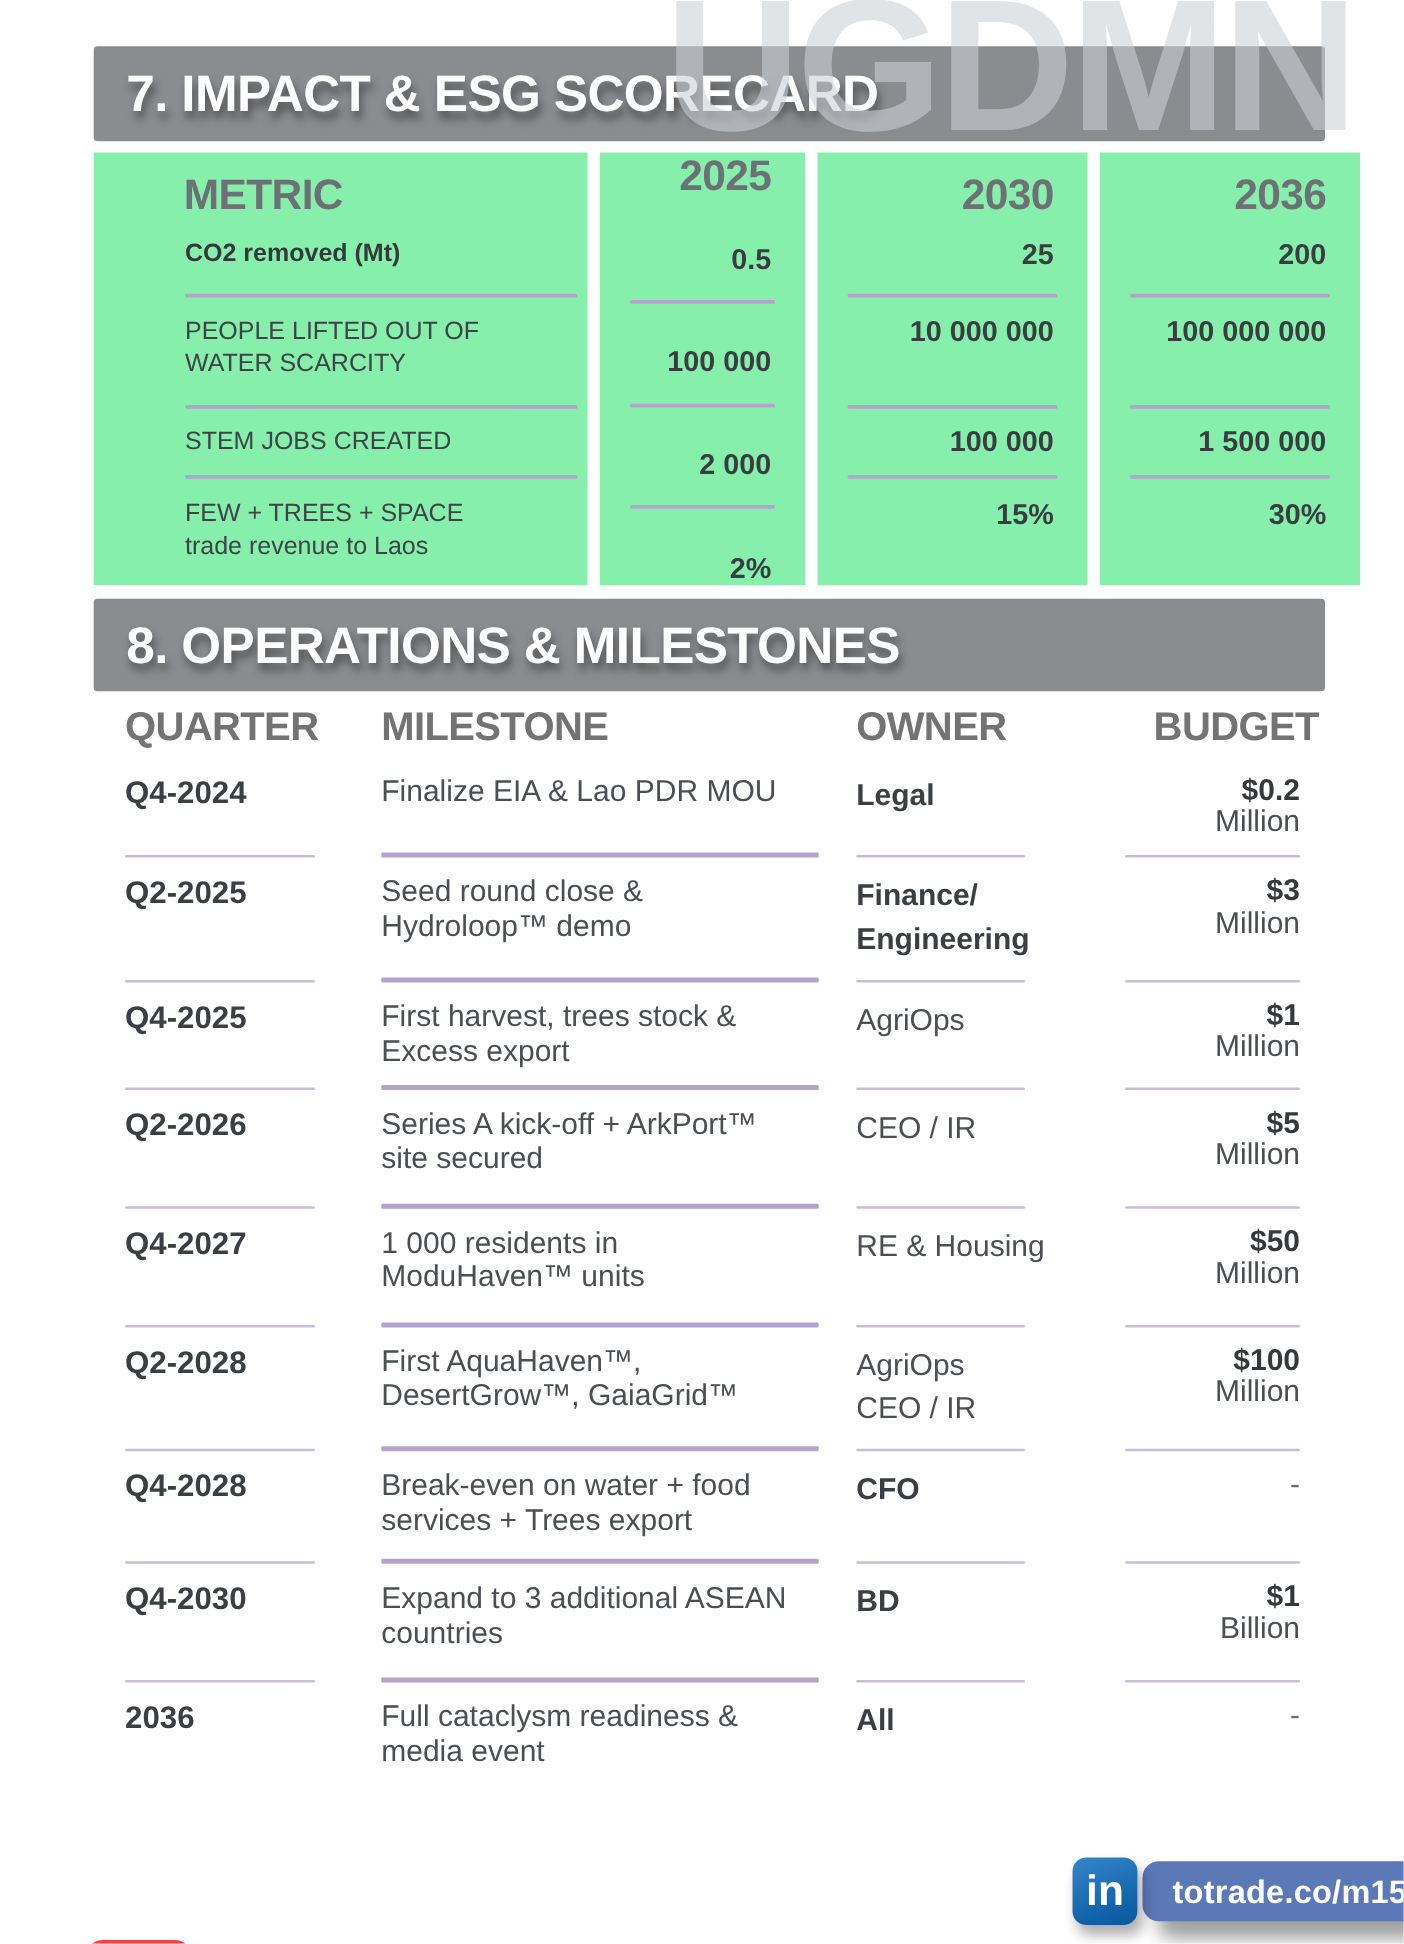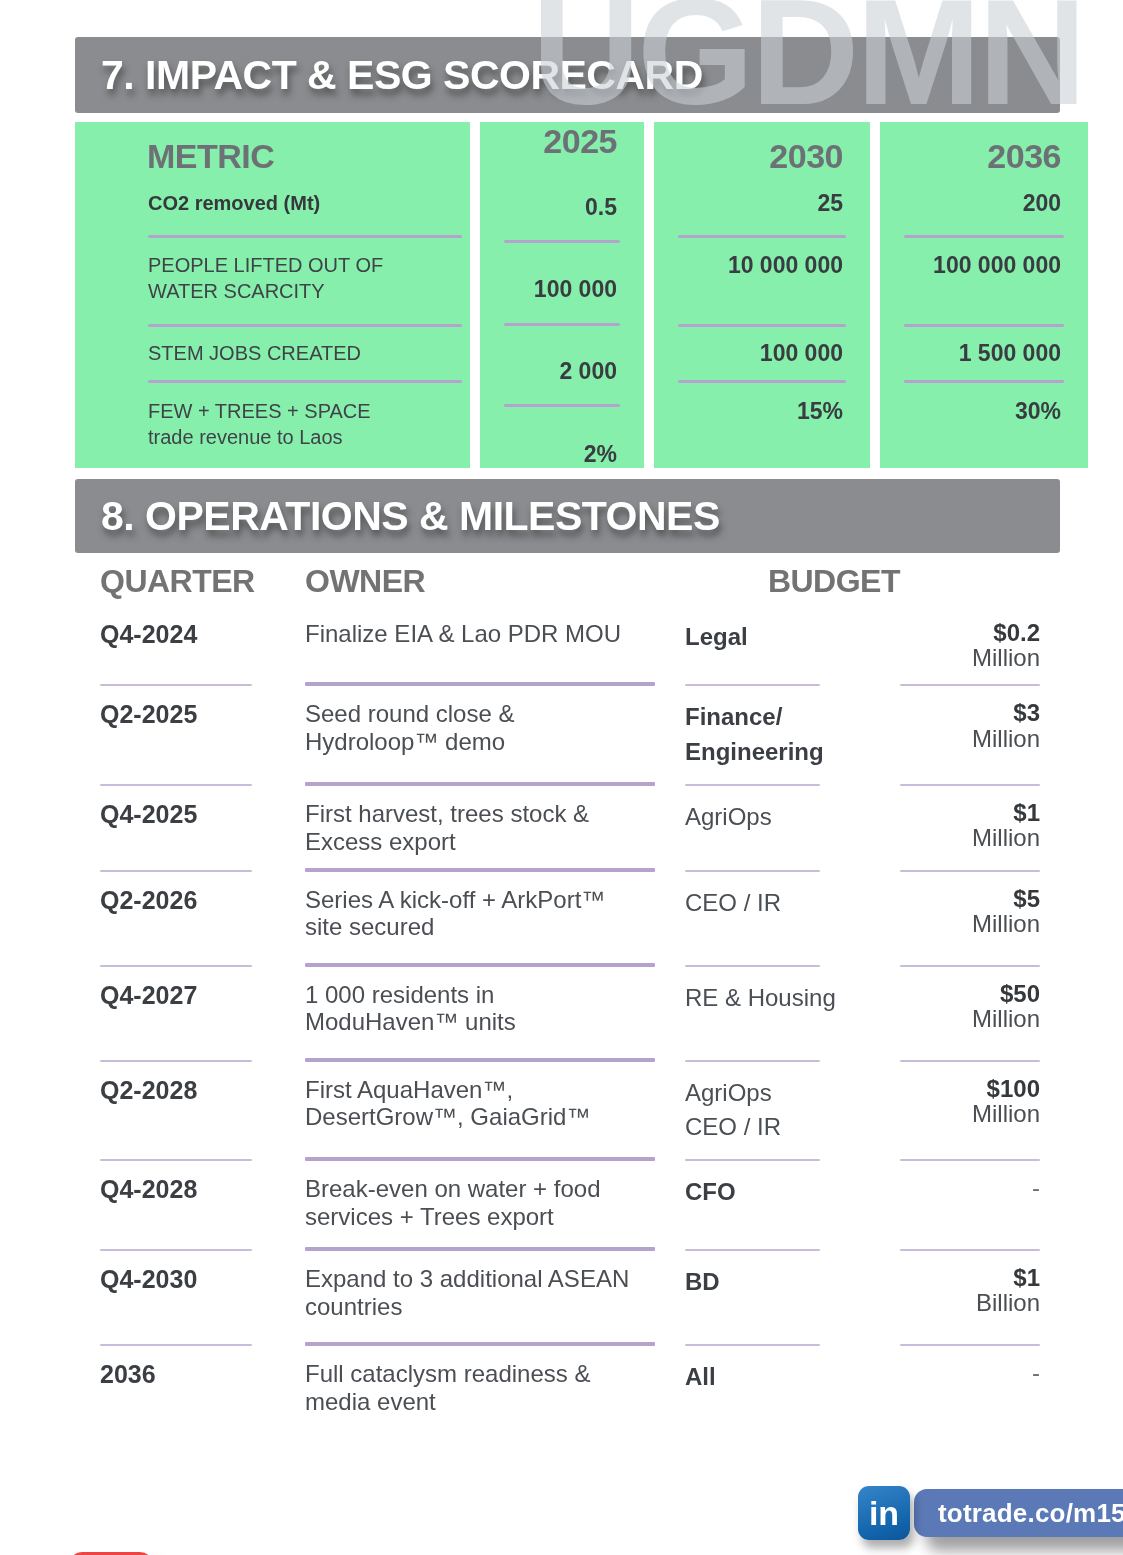--- a/index.html
+++ b/index.html
@@ -209,20 +209,21 @@
     </div>
   </div>
 
   <div class="section-bar bar-8">
     <div class="bar-title">8. OPERATIONS &amp; MILESTONES</div>
   </div>
 
   <div class="mtable">
     <div class="mhead">
       <div class="mh">QUARTER</div>
+      <div class="mh">MILESTONE</div>
       <div class="mh">OWNER</div>
       <div class="mh mh-budget">BUDGET</div>
     </div>
 
     <div class="mrow">
       <div class="cell-q">Q4-2024</div>
       <div class="cell-m pre">Finalize EIA &amp; Lao PDR MOU</div>
       <div class="cell-o bold pre">Legal</div>
       <div class="cell-b">
         <span class="b-amount">$0.2</span>

